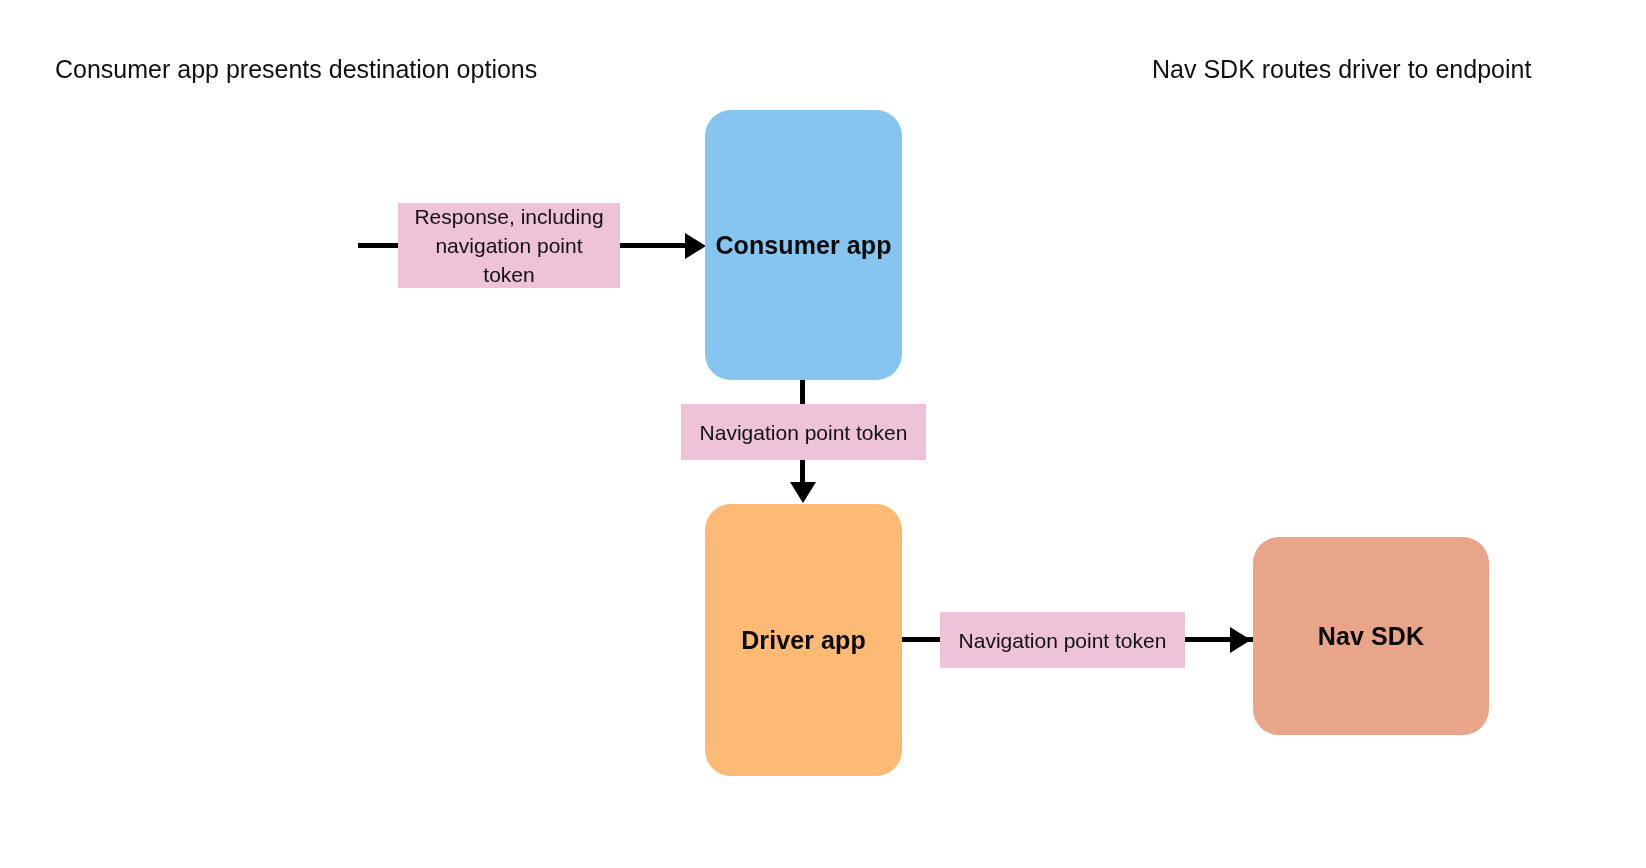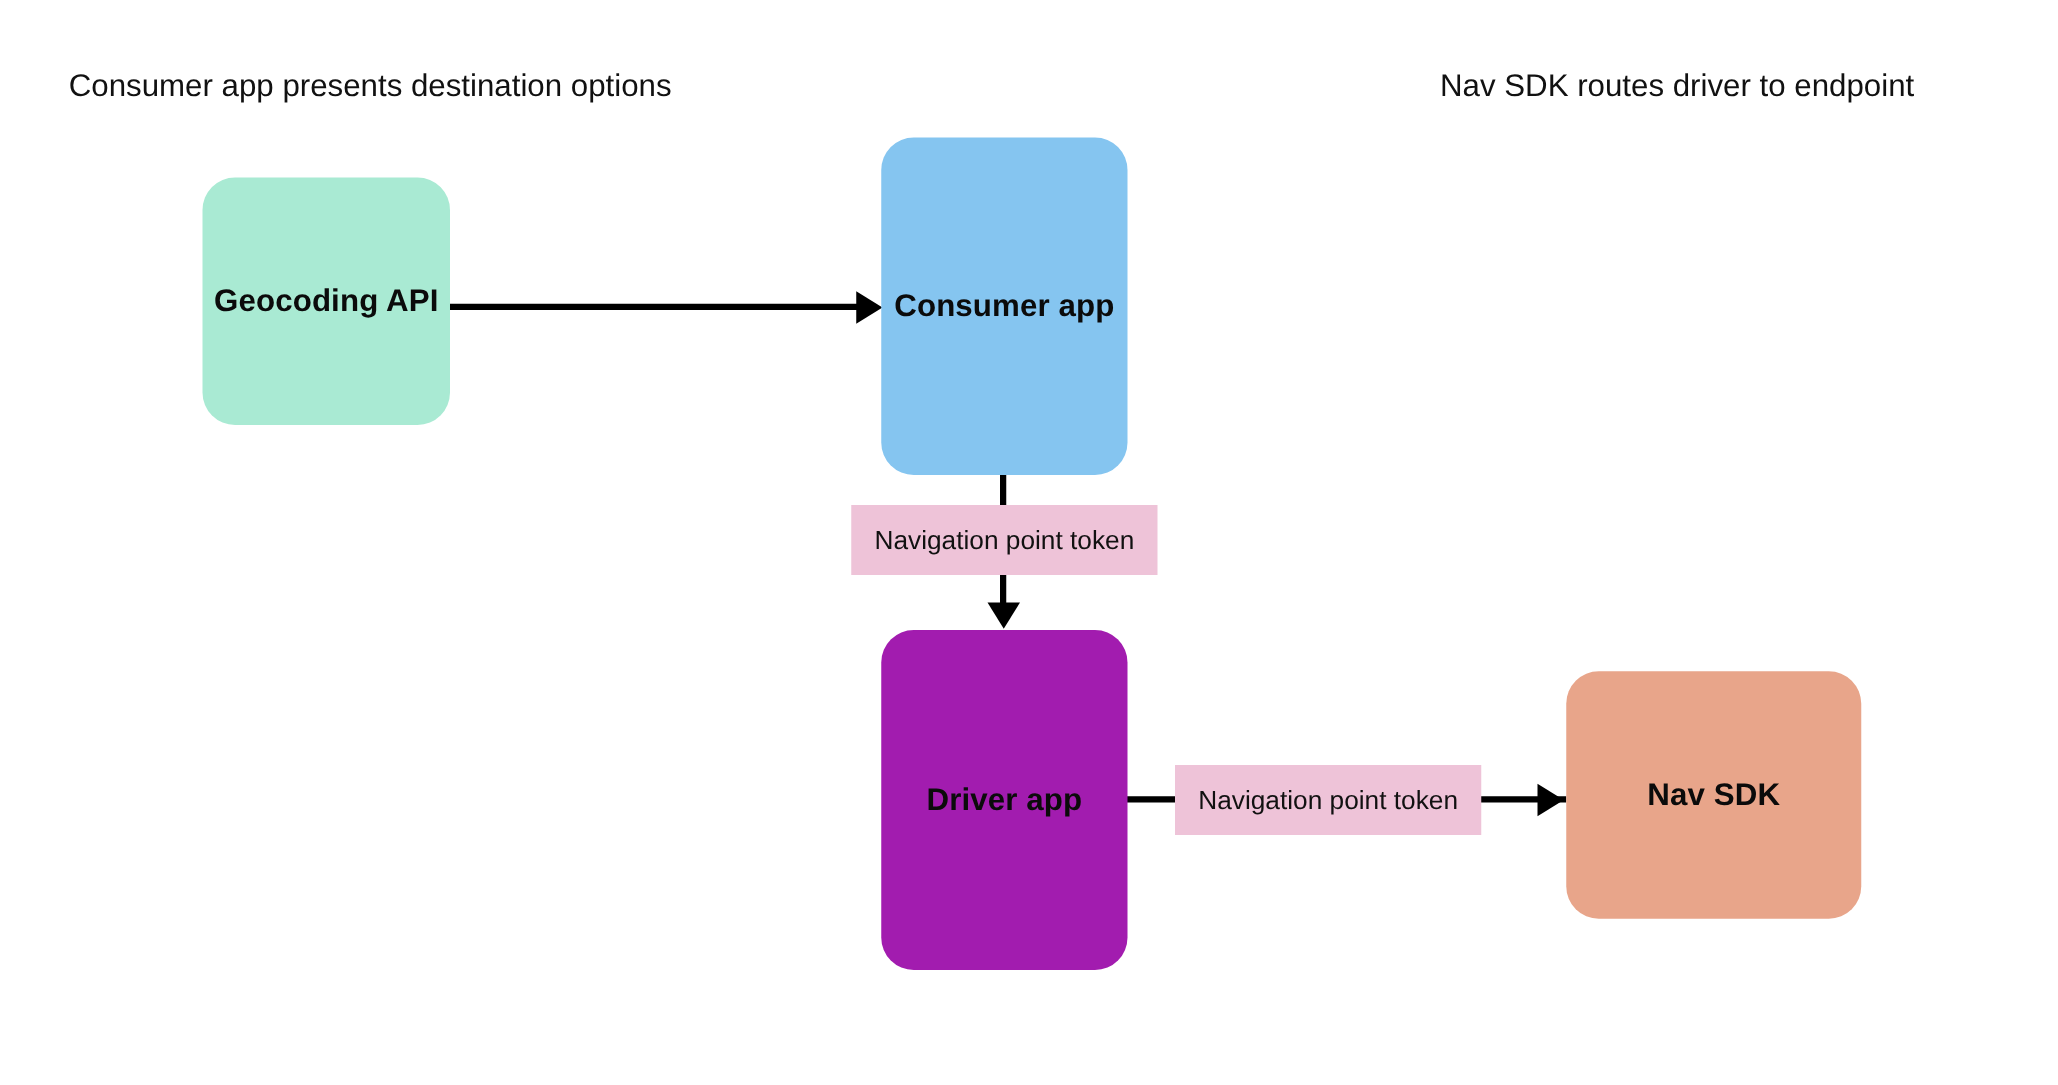--- a/index.html
+++ b/index.html
@@ -101,36 +101,40 @@
 
   <div class="conn conn-h" style="left:358px; top:243px; width:334px;"></div>
   <div class="arrowhead right" style="left:685px; top:233px;"></div>
 
   <div class="conn conn-v" style="left:800px; top:378px; height:120px;"></div>
   <div class="arrowhead down" style="left:790px; top:482px;"></div>
 
   <div class="conn conn-h" style="left:901px; top:637px; width:352px;"></div>
   <div class="arrowhead right" style="left:1230px; top:627px;"></div>
 
-  <div class="node" style="left:162px; top:142px; width:198px; height:198px; background:#a9ead3;">
-    <span class="node-label">Geocoding API</span>
-  </div>
 
   <div class="node" style="left:705px; top:110px; width:197px; height:270px; background:#85c5f0;">
     <span class="node-label">Consumer app</span>
   </div>
 
-  <div class="node" style="left:705px; top:504px; width:197px; height:272px; background:#a21caf;">
+  <div class="node" style="left:705px; top:504px; width:197px; height:272px; background:#fdba74;">
     <span class="node-label">Driver app</span>
   </div>
 
   <div class="node" style="left:1253px; top:537px; width:236px; height:198px; background:#e8a58a;">
     <span class="node-label">Nav SDK</span>
   </div>
 
+  <div class="edge-label" style="left:398px; top:203px; width:222px; height:85px;">
+    <div class="edge-label-text">
+      <div>Response, including</div>
+      <div>navigation point</div>
+      <div>token</div>
+    </div>
+  </div>
 
   <div class="edge-label" style="left:681px; top:404px; width:245px; height:56px;">
     <div class="edge-label-text">Navigation point token</div>
   </div>
 
   <div class="edge-label" style="left:940px; top:612px; width:245px; height:56px;">
     <div class="edge-label-text">Navigation point token</div>
   </div>
 
 </div>

